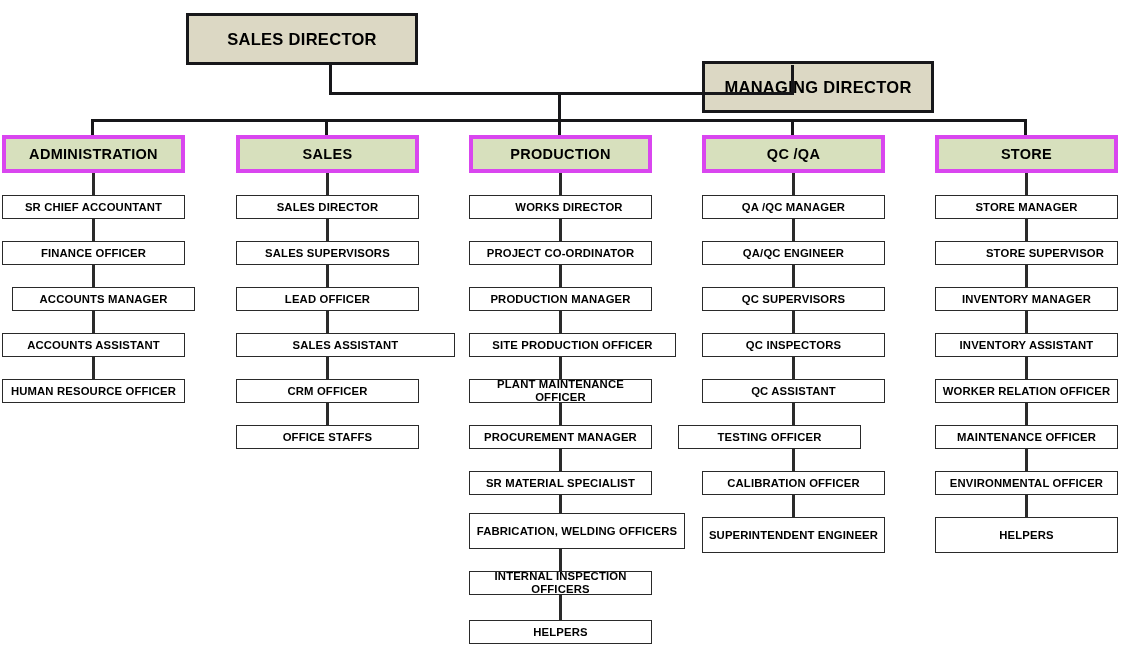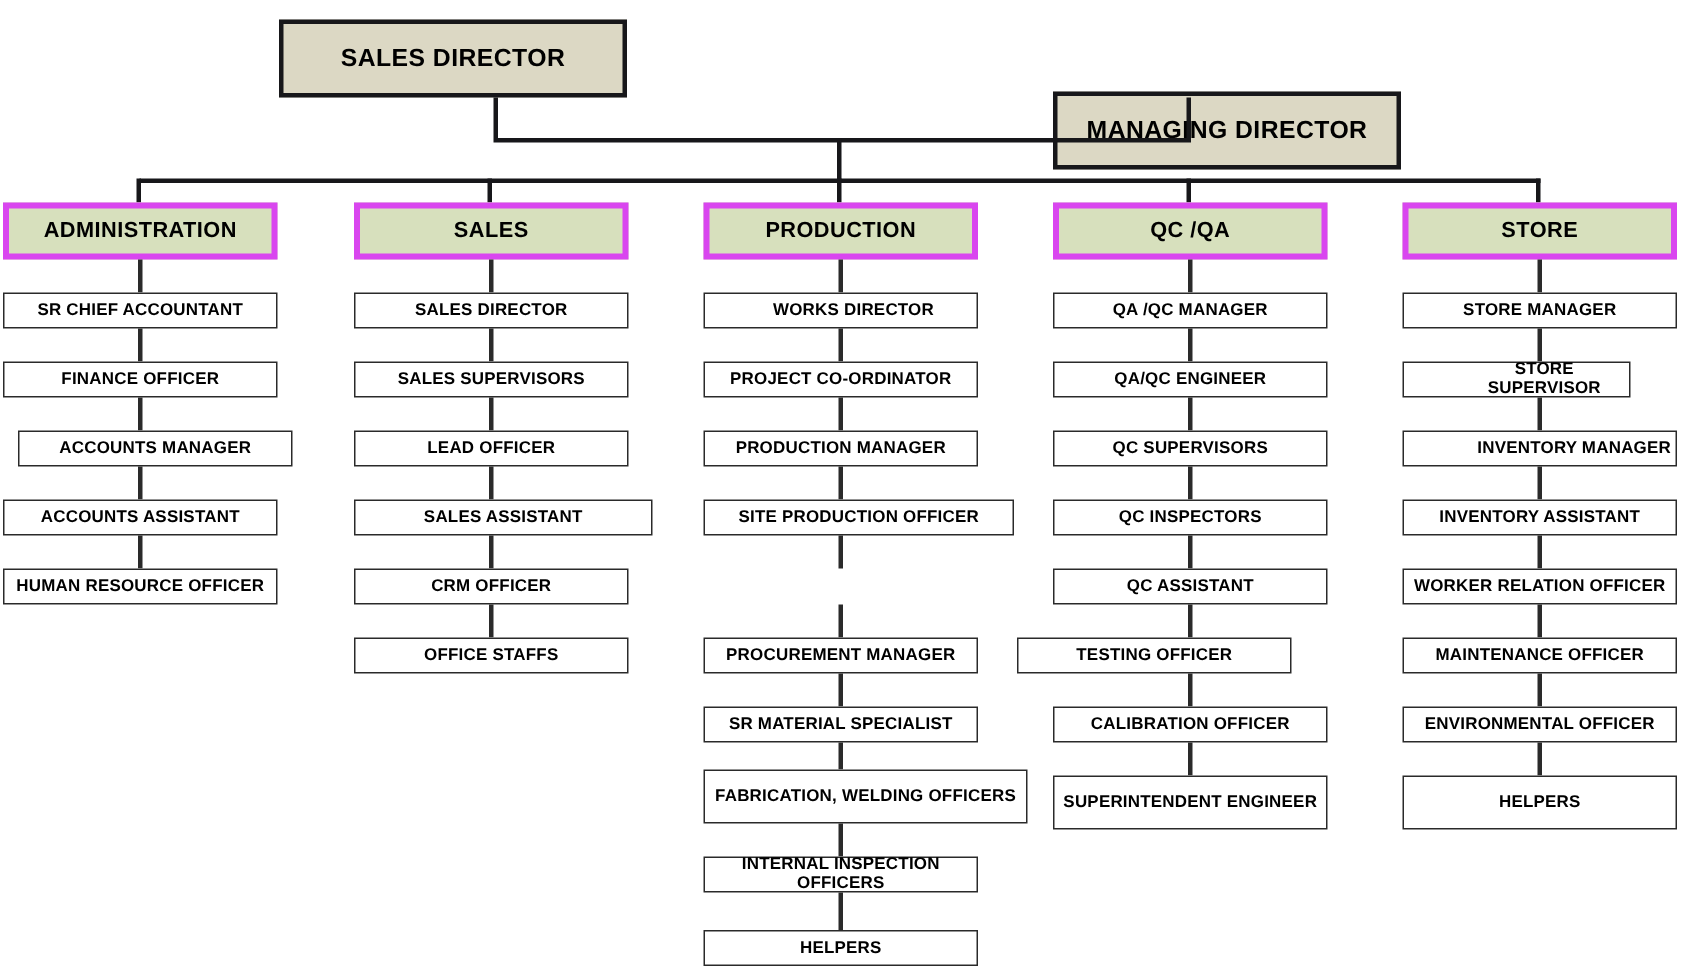--- a/index.html
+++ b/index.html
@@ -145,21 +145,21 @@
   </div>
   <div class="stub" style="left:326px; top:219px; height:22px;"></div>
   <div class="box node-box" style="left:236px; top:241px; width:183px;">
     <span>SALES SUPERVISORS</span>
   </div>
   <div class="stub" style="left:326px; top:265px; height:22px;"></div>
   <div class="box node-box" style="left:236px; top:287px; width:183px;">
     <span>LEAD OFFICER</span>
   </div>
   <div class="stub" style="left:326px; top:311px; height:22px;"></div>
-  <div class="box node-box" style="left:236px; top:333px; width:199px;">
+  <div class="box node-box" style="left:236px; top:333px; width:219px;">
     <span>SALES ASSISTANT</span>
   </div>
   <div class="stub" style="left:326px; top:357px; height:22px;"></div>
   <div class="box node-box" style="left:236px; top:379px; width:183px;">
     <span>CRM OFFICER</span>
   </div>
   <div class="stub" style="left:326px; top:403px; height:22px;"></div>
   <div class="box node-box" style="left:236px; top:425px; width:183px;">
     <span>OFFICE STAFFS</span>
   </div>
@@ -174,20 +174,23 @@
   </div>
   <div class="stub" style="left:559px; top:265px; height:22px;"></div>
   <div class="box node-box" style="left:469px; top:287px; width:183px;">
     <span>PRODUCTION MANAGER</span>
   </div>
   <div class="stub" style="left:559px; top:311px; height:22px;"></div>
   <div class="box node-box" style="left:469px; top:333px; width:207px;">
     <span>SITE PRODUCTION OFFICER</span>
   </div>
   <div class="stub" style="left:559px; top:357px; height:22px;"></div>
+  <div class="box node-box" style="left:469px; top:379px; width:183px;">
+    <span>PLANT MAINTENANCE OFFICER</span>
+  </div>
   <div class="stub" style="left:559px; top:403px; height:22px;"></div>
   <div class="box node-box" style="left:469px; top:425px; width:183px;">
     <span>PROCUREMENT MANAGER</span>
   </div>
   <div class="stub" style="left:559px; top:449px; height:22px;"></div>
   <div class="box node-box" style="left:469px; top:471px; width:183px;">
     <span>SR MATERIAL SPECIALIST</span>
   </div>
   <div class="stub" style="left:559px; top:495px; height:18px;"></div>
   <div class="box node-box tall" style="left:469px; top:513px; width:216px;">
@@ -233,25 +236,25 @@
   <div class="stub" style="left:792px; top:495px; height:22px;"></div>
   <div class="box node-box tall" style="left:702px; top:517px; width:183px;">
     <span>SUPERINTENDENT ENGINEER</span>
   </div>
 
   <div class="stub" style="left:1025px; top:173px; height:22px;"></div>
   <div class="box node-box" style="left:935px; top:195px; width:183px;">
     <span>STORE MANAGER</span>
   </div>
   <div class="stub" style="left:1025px; top:219px; height:22px;"></div>
-  <div class="box node-box" style="left:935px; top:241px; width:152px;padding-left:40px;">
+  <div class="box node-box" style="left:935px; top:241px; width:183px;padding-left:40px;">
     <span>STORE SUPERVISOR</span>
   </div>
   <div class="stub" style="left:1025px; top:265px; height:22px;"></div>
-  <div class="box node-box" style="left:935px; top:287px; width:183px;justify-content:flex-end;">
+  <div class="box node-box" style="left:935px; top:287px; width:183px;">
     <span>INVENTORY MANAGER</span>
   </div>
   <div class="stub" style="left:1025px; top:311px; height:22px;"></div>
   <div class="box node-box" style="left:935px; top:333px; width:183px;">
     <span>INVENTORY ASSISTANT</span>
   </div>
   <div class="stub" style="left:1025px; top:357px; height:22px;"></div>
   <div class="box node-box" style="left:935px; top:379px; width:183px;">
     <span>WORKER RELATION OFFICER</span>
   </div>

